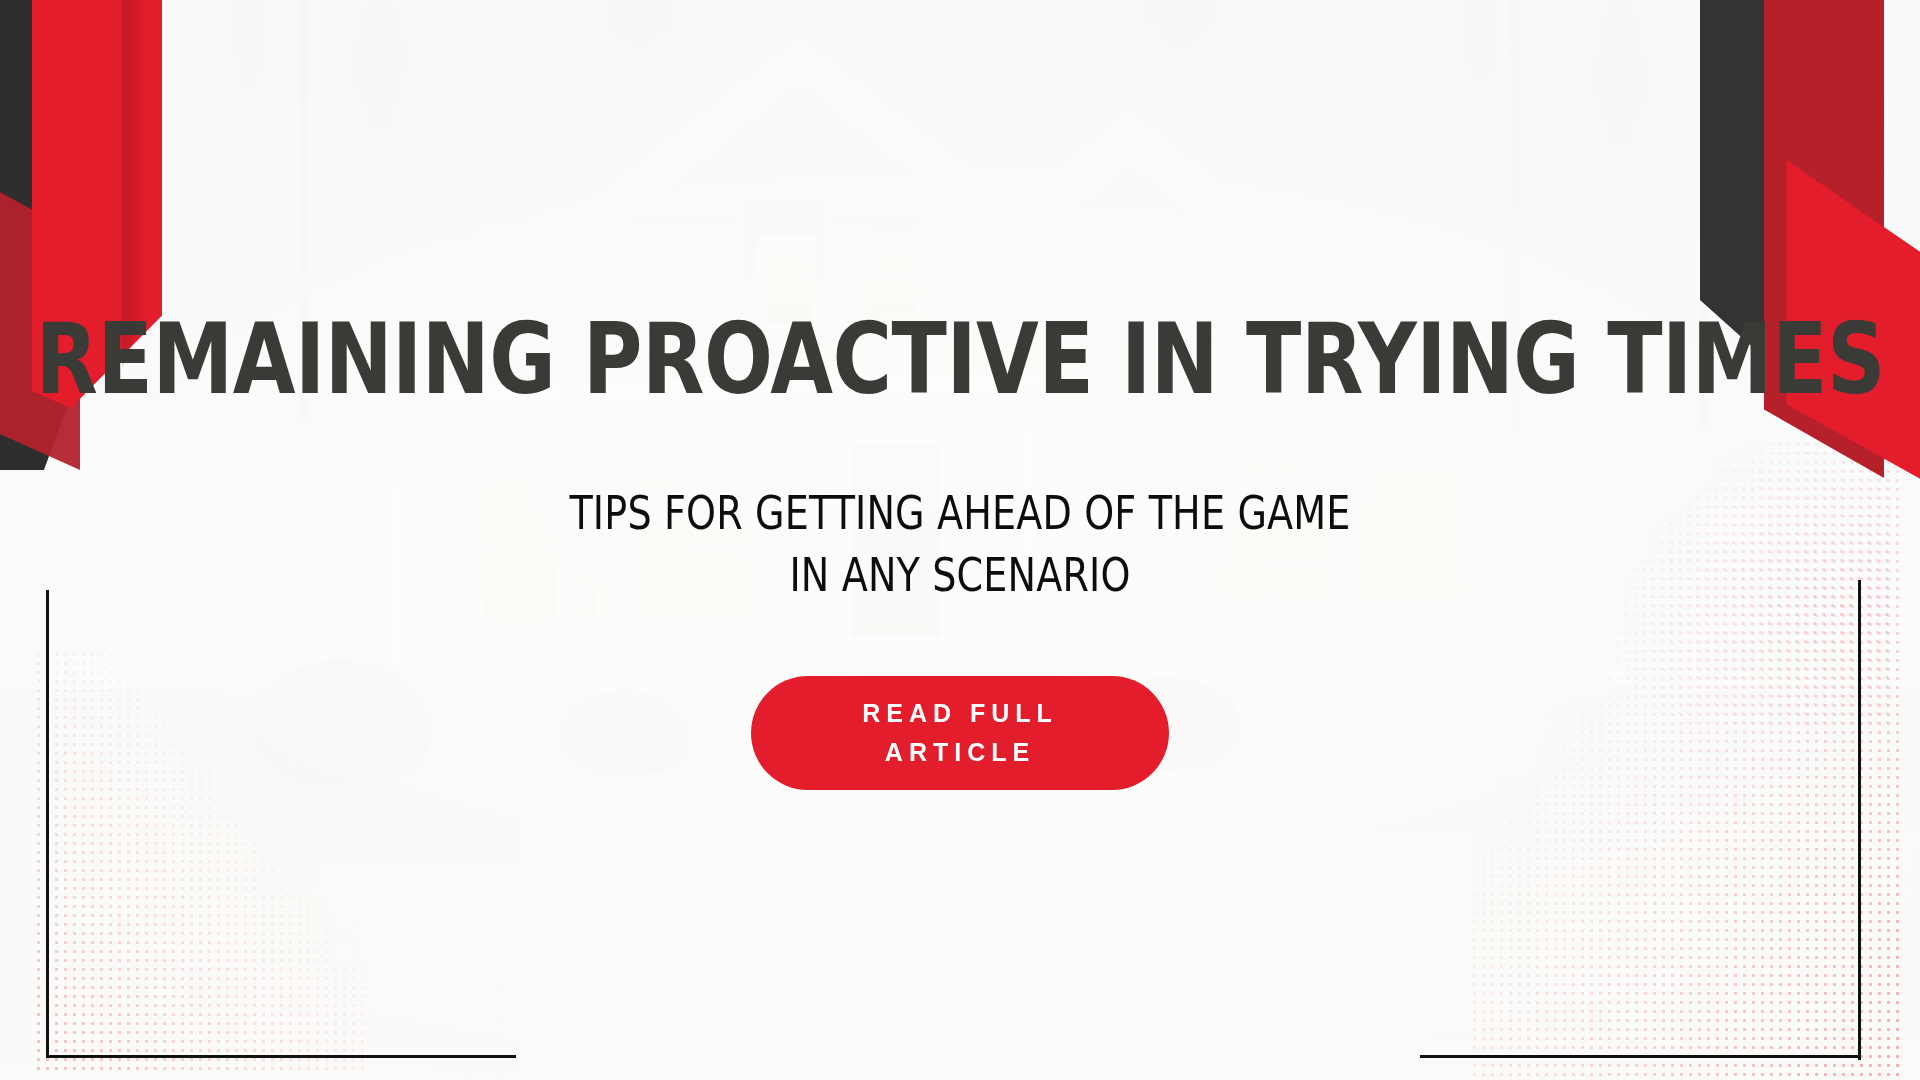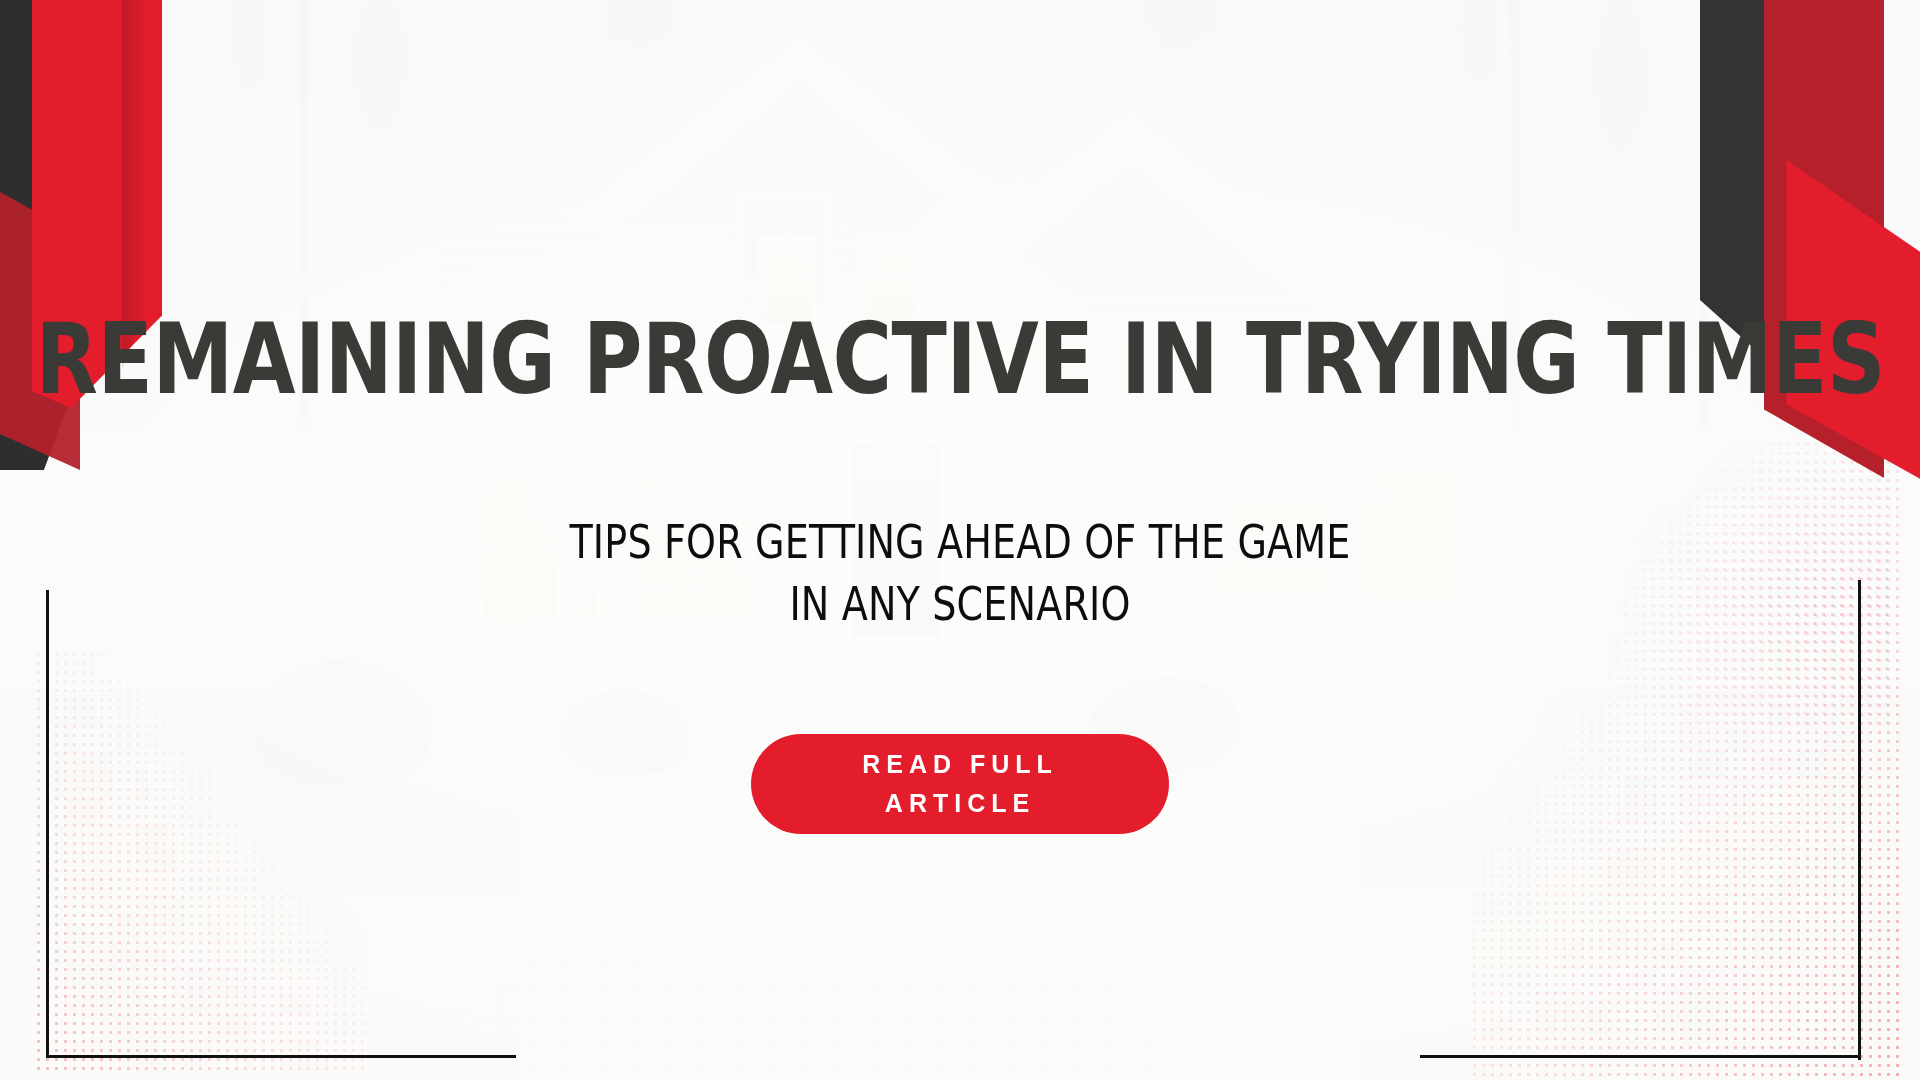--- a/index.html
+++ b/index.html
@@ -280,21 +280,20 @@
     -webkit-mask-image:radial-gradient(ellipse at 85% 60%, rgba(0,0,0,.9), rgba(0,0,0,0) 72%);
     mask-image:radial-gradient(ellipse at 85% 60%, rgba(0,0,0,.9), rgba(0,0,0,0) 72%);
     opacity:.55;
   }
 
   
   .content {
     position:absolute; inset:0;
     display:flex; flex-direction:column; align-items:center;
     z-index:20;
-    gap:29px;
   }
 
   .headline {
     margin-top:310px;
     font-family:"Liberation Sans Narrow","DejaVu Sans Condensed","Liberation Sans", sans-serif;
     font-weight:700;
     font-size:98px;
     line-height:1.0;
     letter-spacing:-0.5px;
     color:#3a3a37;
@@ -315,21 +314,21 @@
     color:#0d0d0d;
     text-align:center;
     transform:scaleX(.90);
     transform-origin:center top;
   }
 
   .cta-wrap { margin-top:70px; }
 
   .cta {
     display:flex; align-items:center; justify-content:center;
-    width:418px; height:100px;
+    width:418px; height:114px;
     background:#e31d2c;
     border:none;
     border-radius:60px;
     color:#ffffff;
     font-family:"Liberation Sans", sans-serif;
     font-weight:700;
     font-size:25px;
     letter-spacing:6px;
     line-height:1.55;
     text-align:center;

